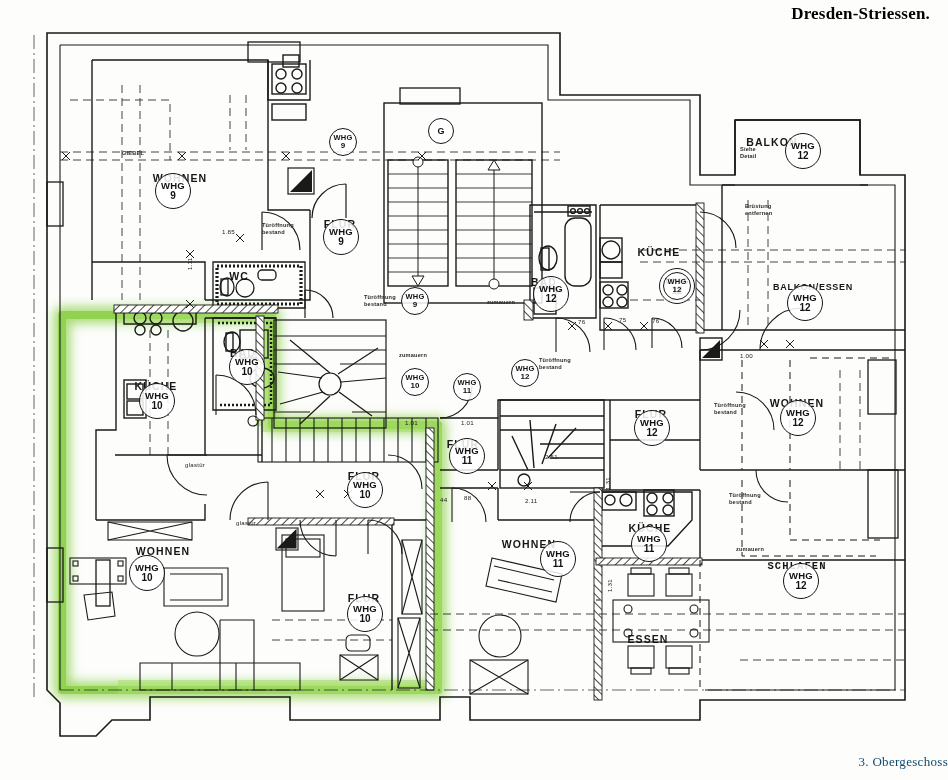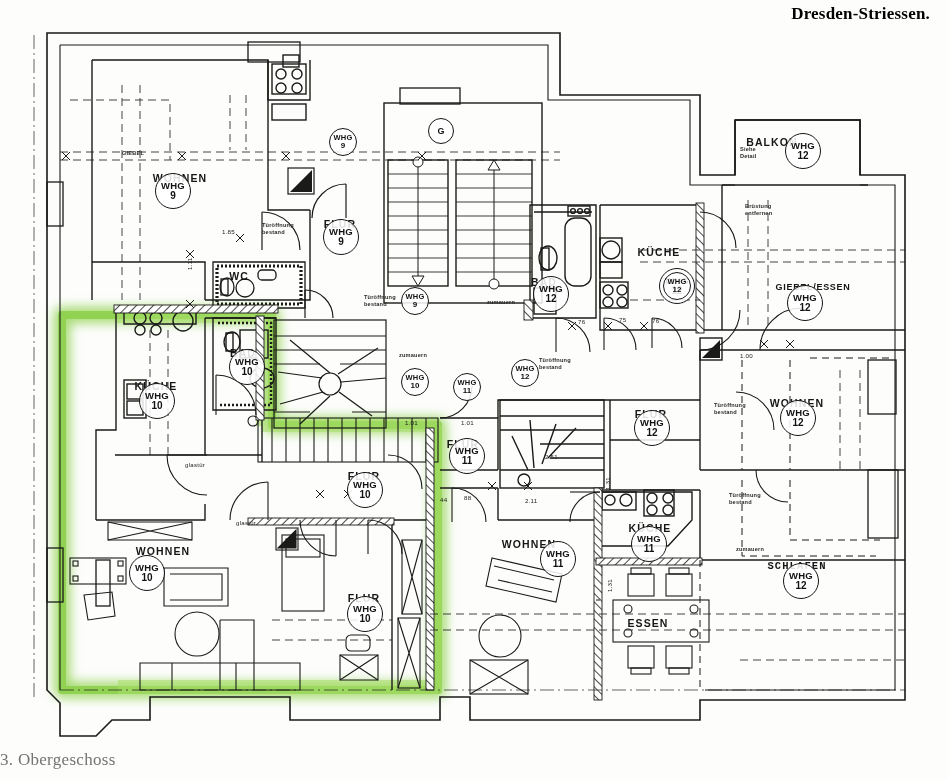--- a/index.html
+++ b/index.html
@@ -26,24 +26,24 @@
     font-weight: bold;
     letter-spacing: .2px;
     color: #000000;
     white-space: nowrap;
   }
   #plan-caption {
     position: absolute;
     left: 0;
     right: 0;
     bottom: 10px;
-    text-align: left;
+    text-align: right;
     font-family: "Liberation Serif", serif;
-    font-size: 17px;
-    color: #737373;
+    font-size: 13px;
+    color: #0c4a6e;
     letter-spacing: .3px;
   }
   #drawing {
     position: absolute;
     left: 0;
     top: 0;
     width: 948px;
     height: 780px;
   }
   
@@ -644,37 +644,37 @@
       <div class="room-label" style="left: 529px; top: 538px;">WOHNEN</div>
       <div class="whg-tag" style="left: 557px; top: 558px;">
         <span class="w">WHG</span>
         <span class="n">11</span>
       </div>
       <div class="room-label" style="left: 650px; top: 522px;">KÜCHE</div>
       <div class="whg-tag" style="left: 648px; top: 543px;">
         <span class="w">WHG</span>
         <span class="n">11</span>
       </div>
-      <div class="room-label" style="left: 648px; top: 617px;">ESSEN</div>
+      <div class="room-label" style="left: 648px; top: 633px;">ESSEN</div>
       <div class="room-label" style="left: 544px; top: 276px;">BAD</div>
       <div class="whg-tag" style="left: 550px; top: 293px;">
         <span class="w">WHG</span>
         <span class="n">12</span>
       </div>
       <div class="room-label" style="left: 659px; top: 246px;">KÜCHE</div>
       <div class="whg-tag" style="left: 676px; top: 285px;">
         <span class="w">WHG</span>
         <span class="n">12</span>
       </div>
       <div class="room-label" style="left: 772px; top: 136px;">BALKON</div>
       <div class="whg-tag" style="left: 802px; top: 150px;">
         <span class="w">WHG</span>
         <span class="n">12</span>
       </div>
-      <div class="room-label small" style="left: 813px; top: 282px;">GIEBEL/ESSEN</div>
+      <div class="room-label small" style="left: 813px; top: 282px;">BALKON/ESSEN</div>
       <div class="whg-tag" style="left: 804px; top: 302px;">
         <span class="w">WHG</span>
         <span class="n">12</span>
       </div>
       <div class="room-label" style="left: 651px; top: 408px;">FLUR</div>
       <div class="whg-tag" style="left: 651px; top: 427px;">
         <span class="w">WHG</span>
         <span class="n">12</span>
       </div>
       <div class="room-label" style="left: 797px; top: 397px;">WOHNEN</div>

